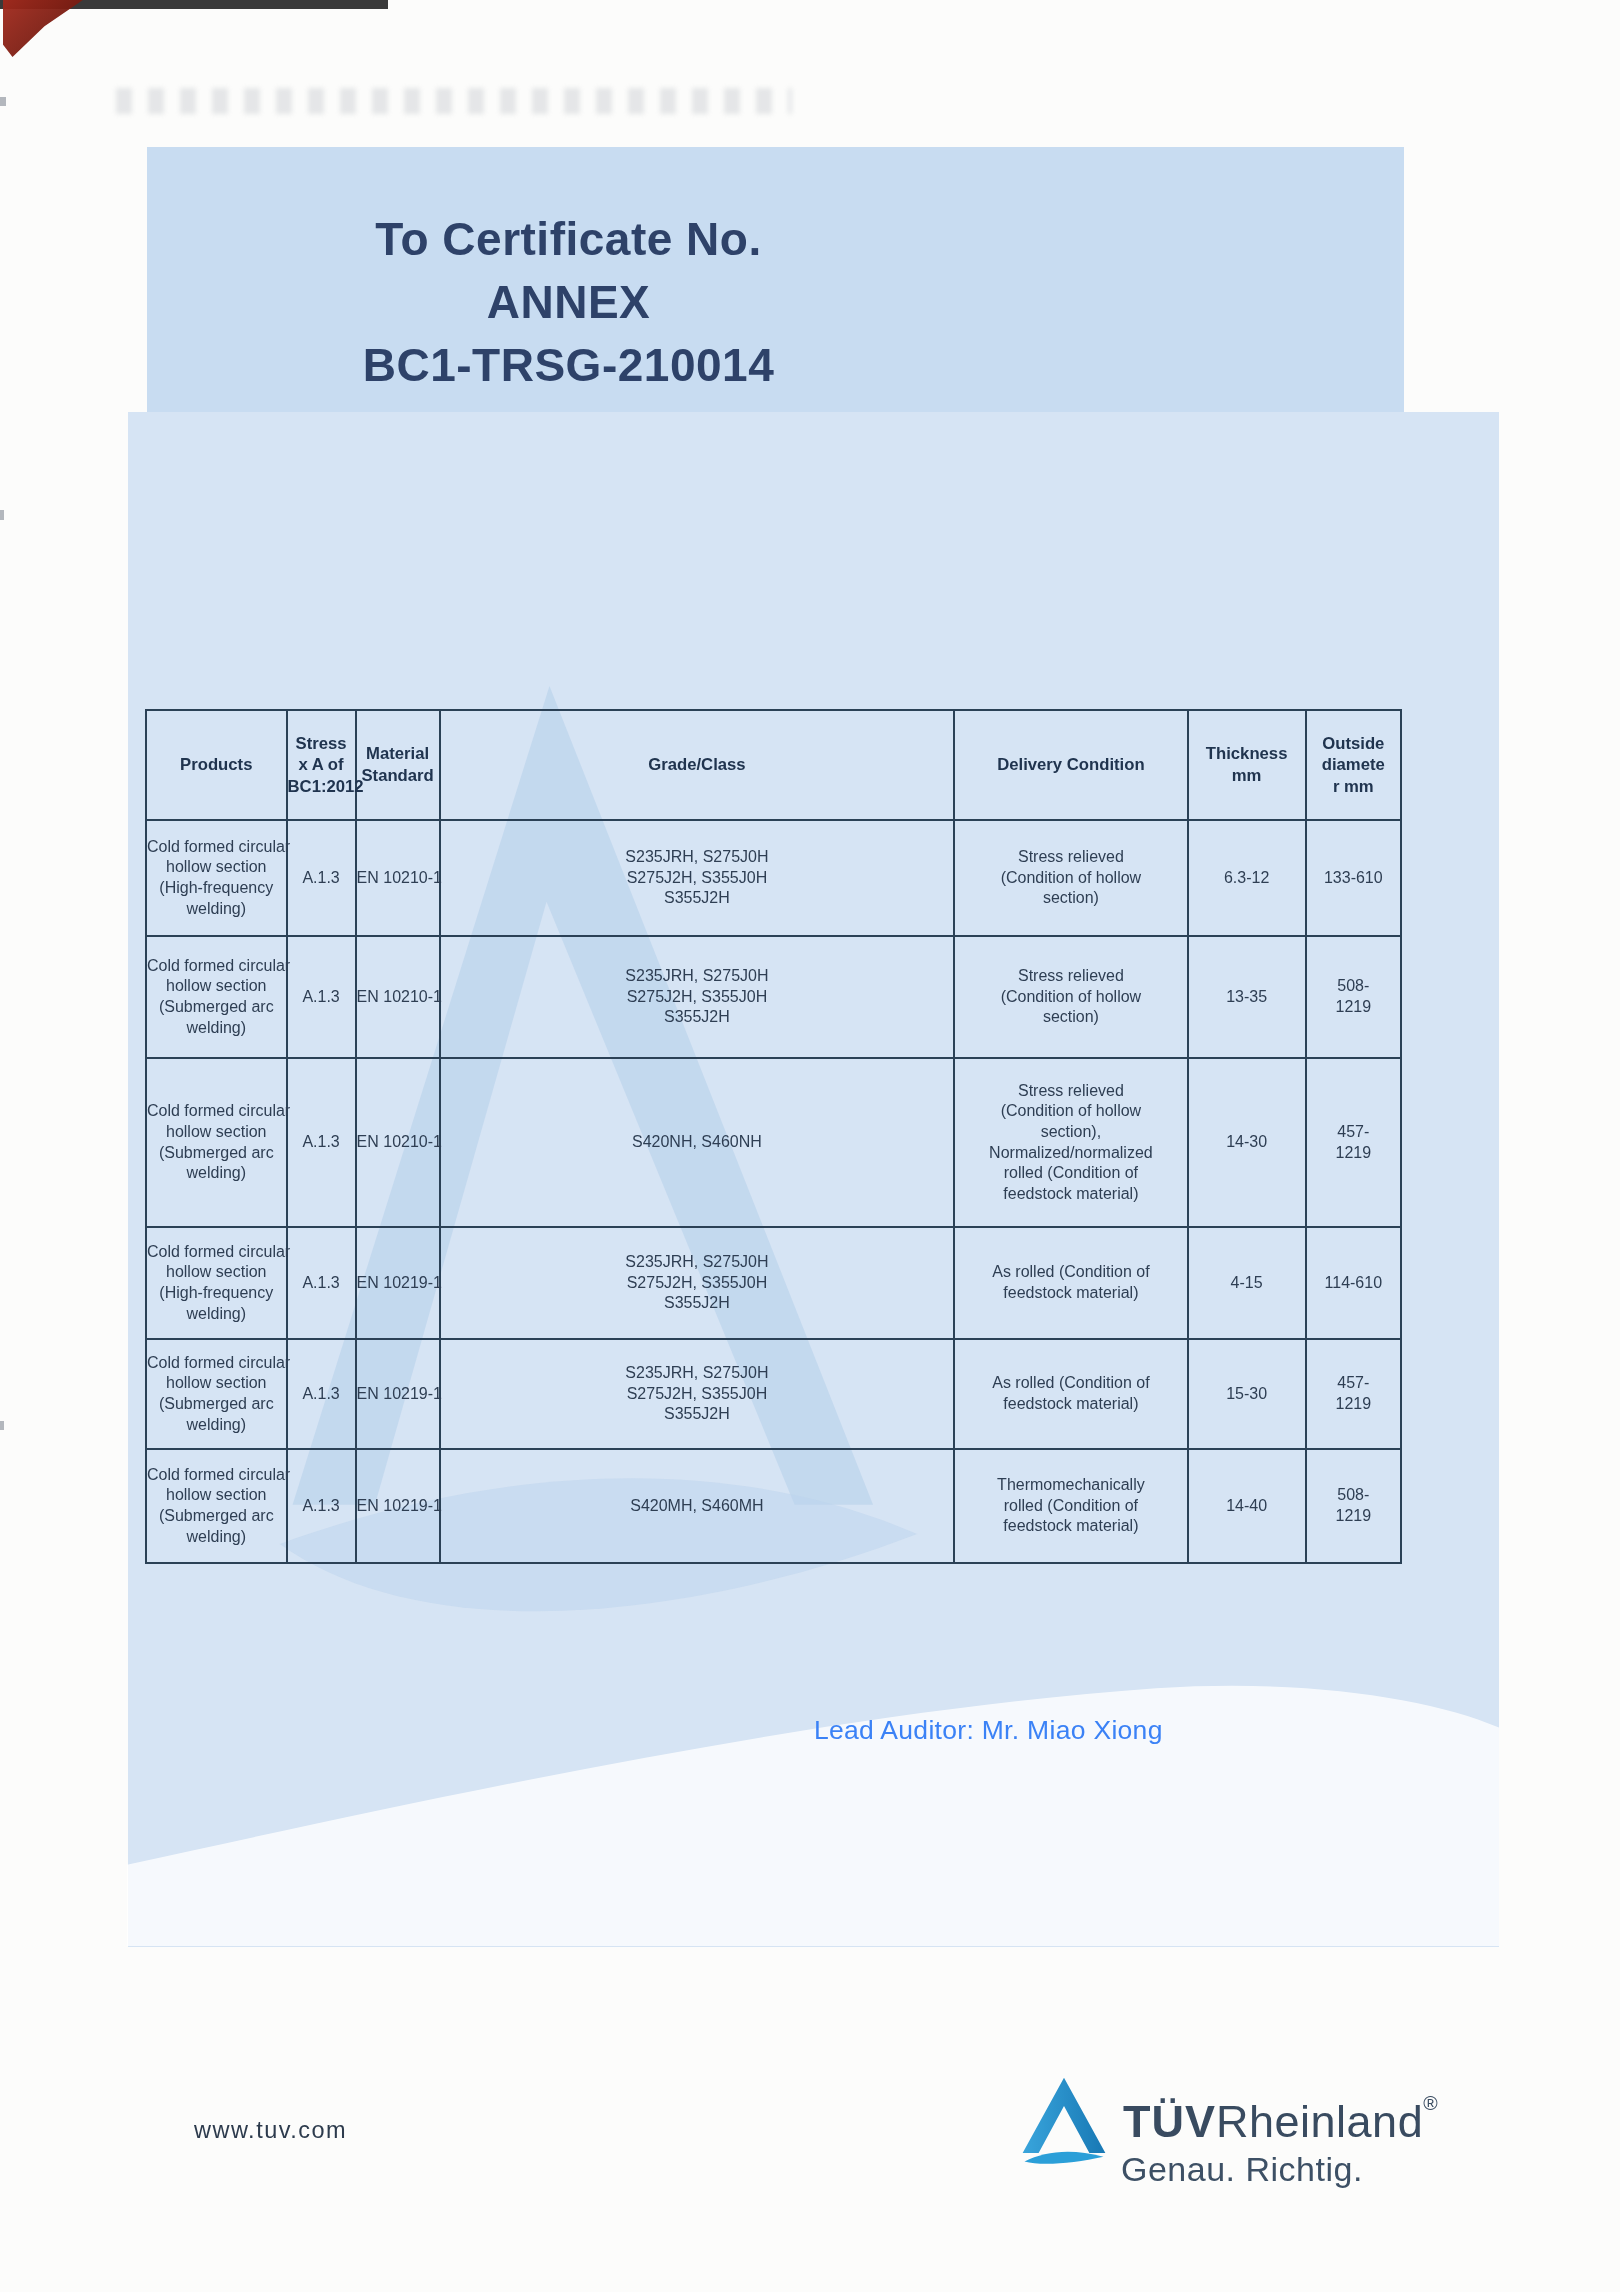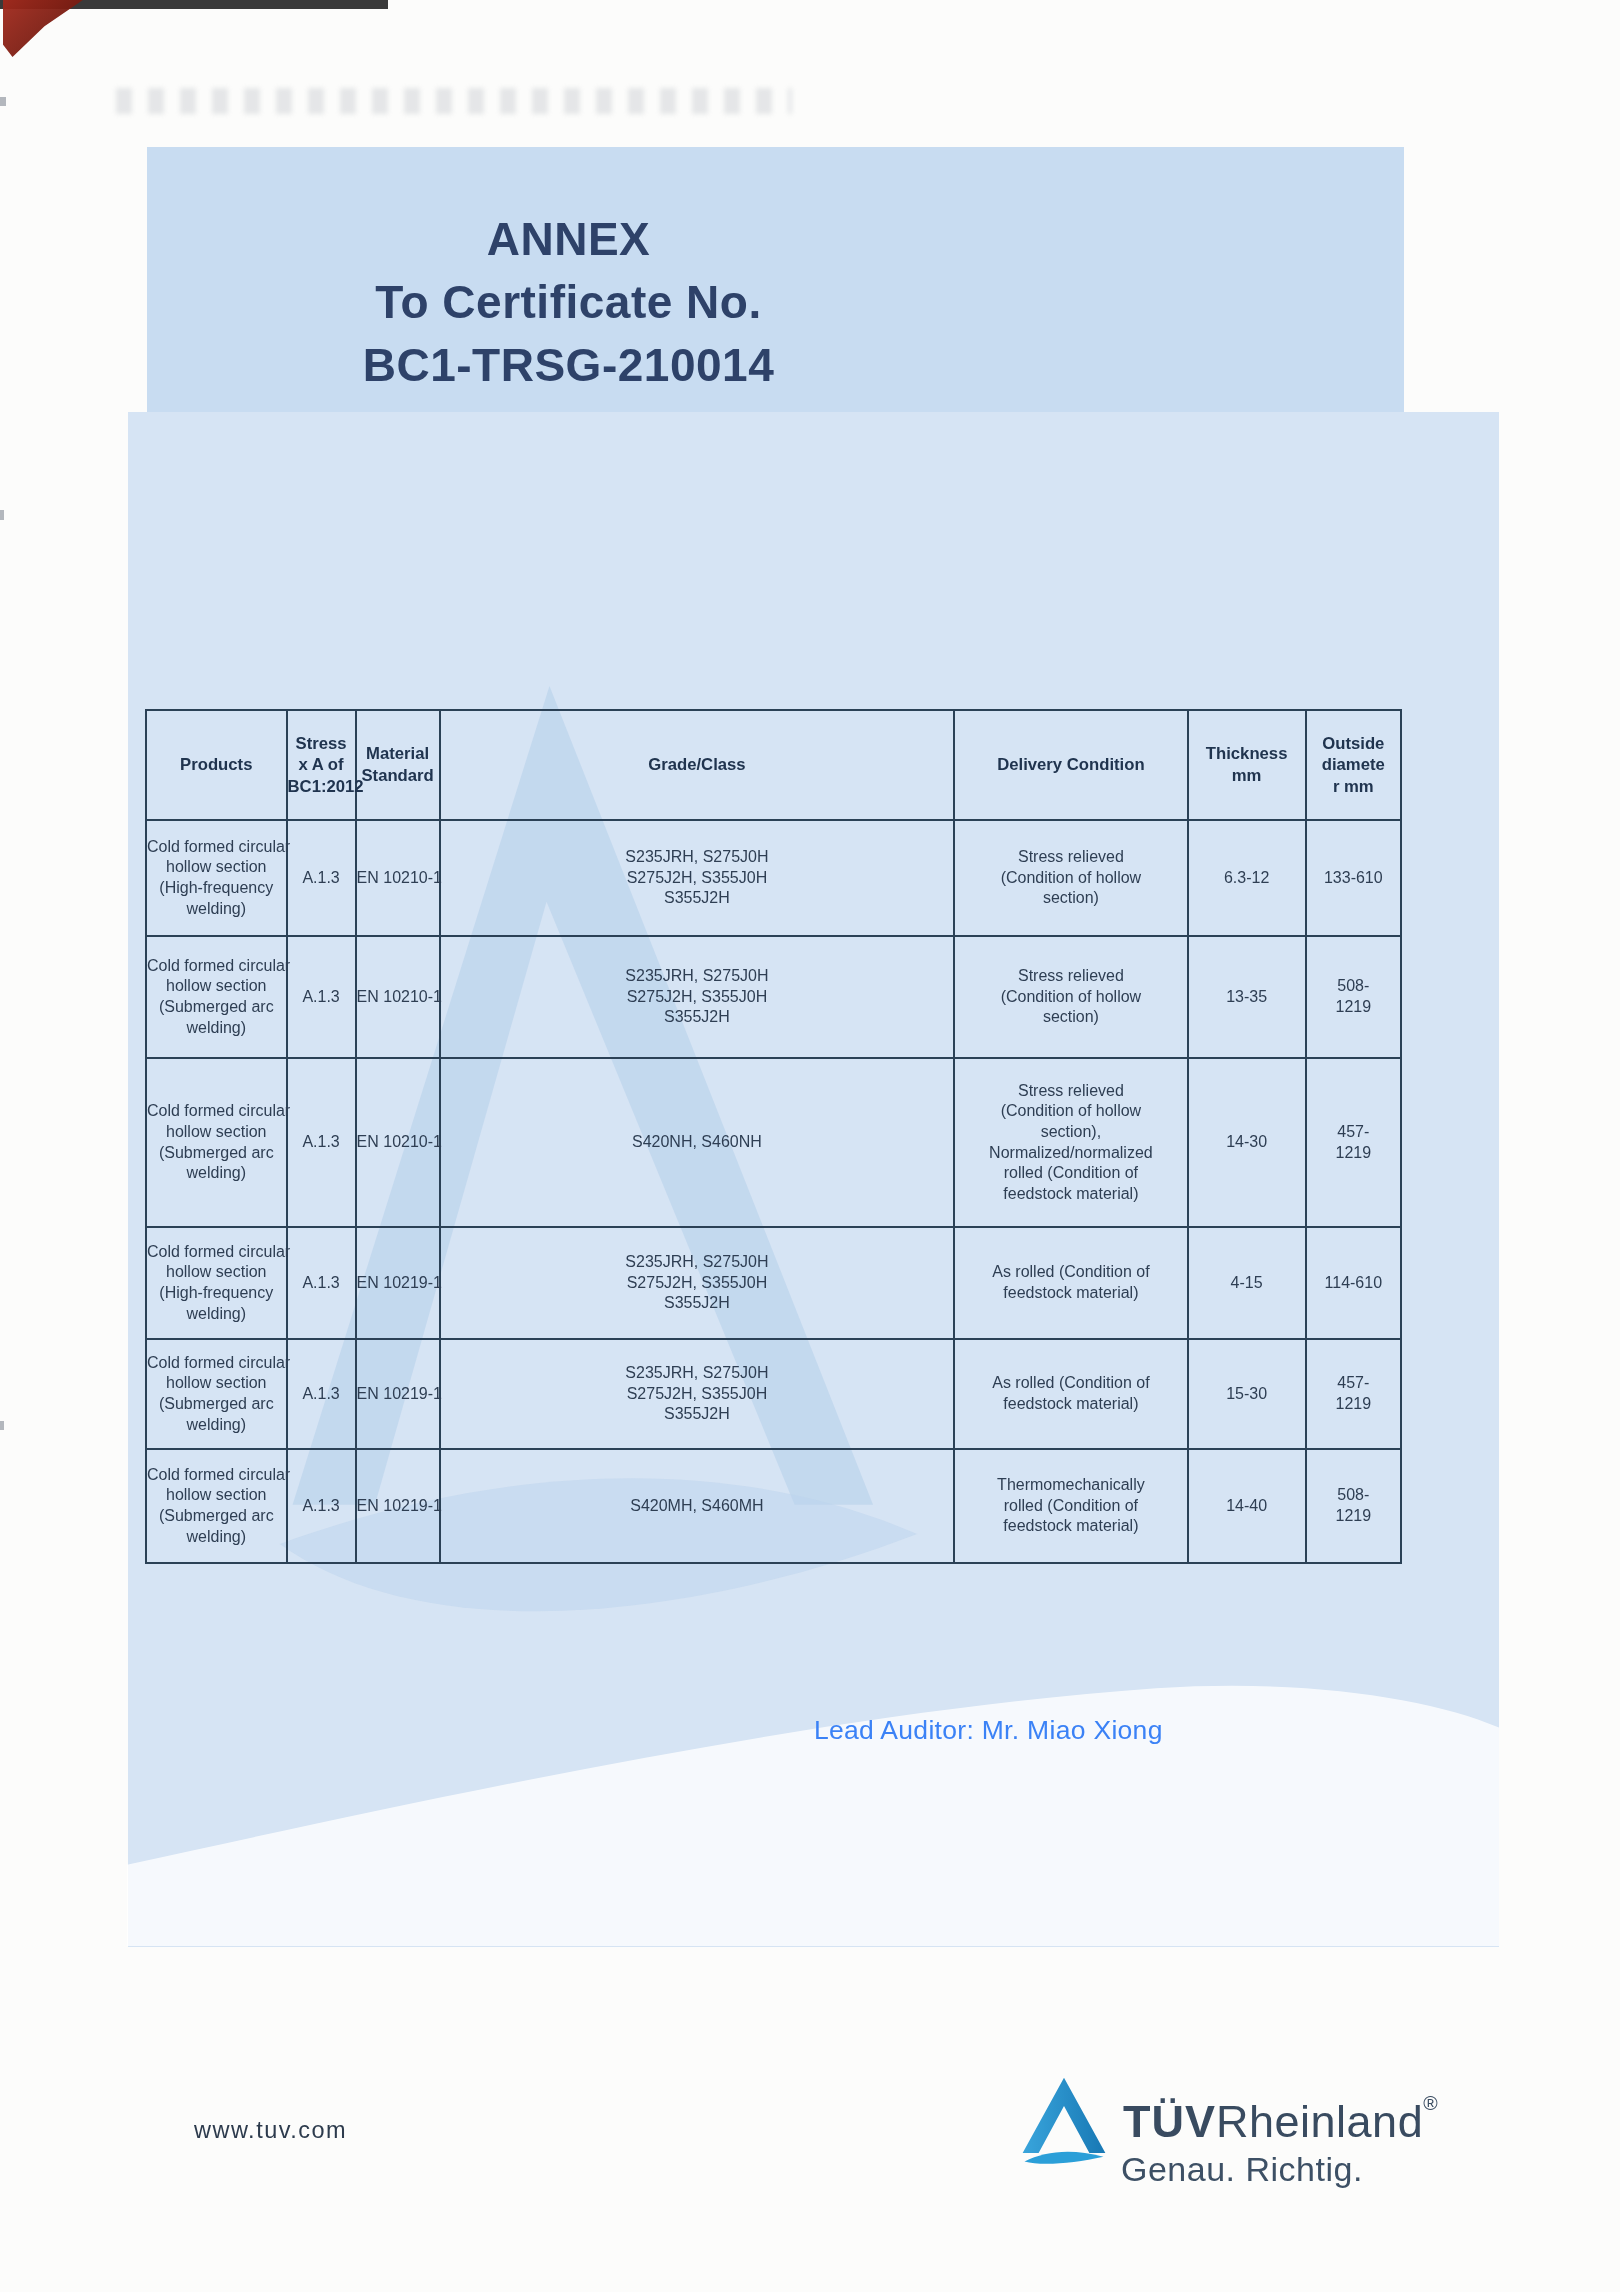--- a/index.html
+++ b/index.html
@@ -97,22 +97,22 @@
 
   <svg class="watermark" viewBox="0 0 680 1080">
     <path d="M290 5 L620 840 L540 840 L287 225 L112 840 L28 840 Z" fill="#b5cfea" fill-opacity="0.55"></path>
     <path d="M15 880 C250 795 480 790 665 870 C430 960 160 985 15 880 Z" fill="#bcd4ee" fill-opacity="0.5"></path>
   </svg>
   <svg class="white-swoosh" viewBox="0 0 1400 298" preserveAspectRatio="none">
     <path d="M0 298 L0 215 C300 150 700 60 1050 35 C1200 25 1330 45 1400 75 L1400 298 Z" fill="#ffffff" fill-opacity="0.78"></path>
   </svg>
 
   <div class="title-block">
+    <div>To Certificate No.</div>
     <div>ANNEX</div>
-    <div>To Certificate No.</div>
     <div>BC1-TRSG-210014</div>
   </div>
 
   <table class="cert">
     <colgroup>
       <col style="width:11.2%">
         <col style="width:5.5%">
         <col style="width:6.7%">
       <col style="width:41.0%">
         <col style="width:18.6%">

